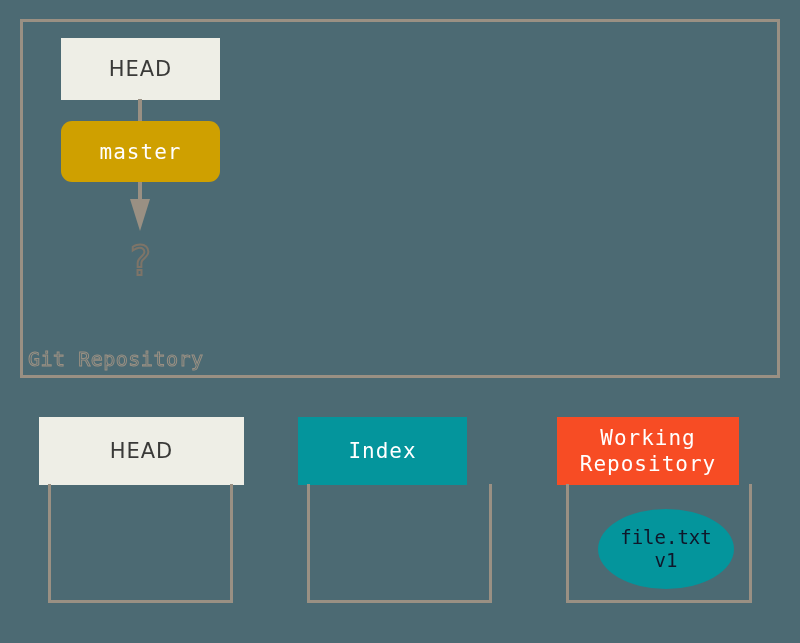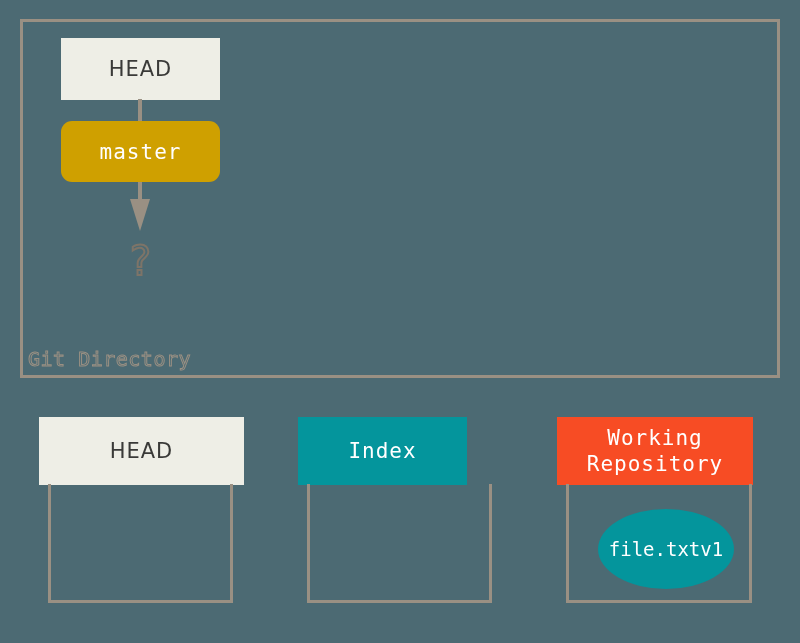--- a/index.html
+++ b/index.html
@@ -185,21 +185,21 @@
   .area-index .area-body {
     left: 9px;
     top: 67px;
     width: 185px;
     height: 119px;
   }
 
   
   .area-wd { left: 557px; top: 417px; }
   .area-wd .area-header {
-    width: 196px;
+    width: 182px;
     height: 68px;
     background: #f74c24;
     color: #ffffff;
     flex-direction: column;
   }
   .area-wd .area-body {
     left: 9px;
     top: 67px;
     width: 186px;
     height: 119px;
@@ -207,38 +207,38 @@
 
   .file-blob {
     position: absolute;
     left: 41px;
     top: 92px;
     width: 136px;
     height: 80px;
     border-radius: 50%;
     background: #04959c;
     display: flex;
-    flex-direction: row;
+    flex-direction: column;
     align-items: center;
     justify-content: center;
     font-family: "DejaVu Sans Mono", "Liberation Mono", monospace;
     font-size: 19px;
     line-height: 23px;
-    color: #ffffff;
+    color: #0f172a;
     text-align: center;
   }
 </style>
 </head>
 <body style="background: rgb(76, 106, 115);">
 
 <div id="stage">
 
   <div class="repo-frame"></div>
 
-  <div class="repo-label">Git Directory</div>
+  <div class="repo-label">Git Repository</div>
 
   <div class="node-box box-head-repo">
     <span>HEAD</span>
   </div>
 
   <div class="connector-v conn-head-master"></div>
 
   <div class="node-box box-master">
     <span>master</span>
   </div>

